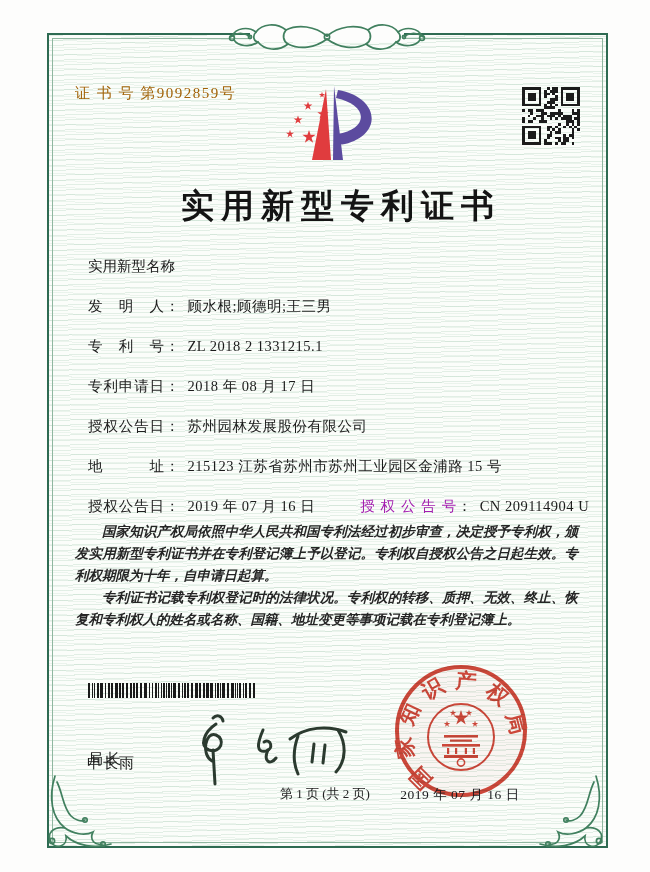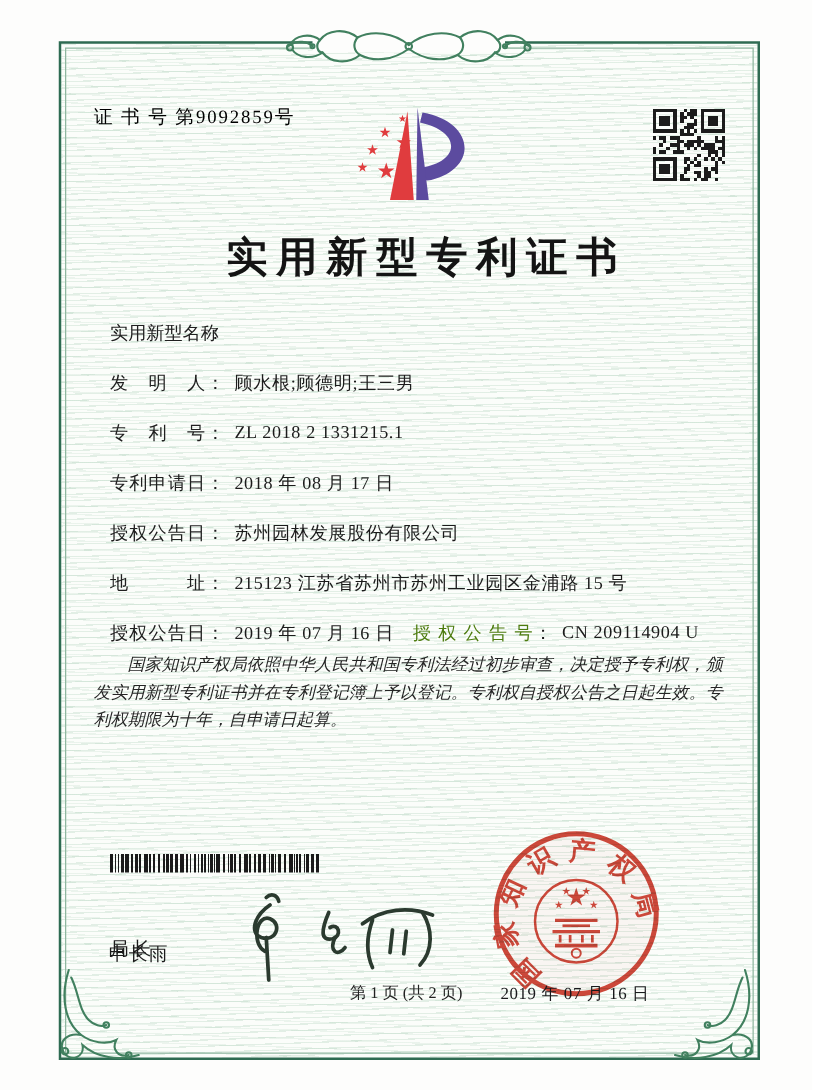--- a/index.html
+++ b/index.html
@@ -17,39 +17,39 @@
     background-color:#fbfdfa;
     background-image:
       repeating-linear-gradient(178deg, rgba(125,180,145,.20) 0 1px, transparent 1px 5px),
       repeating-linear-gradient(2deg, rgba(125,180,145,.13) 0 1px, transparent 1px 7px);
   }
   .frame::before {
     content:""; position:absolute; inset:3px;
     border:1px solid #8fb7a0; pointer-events:none;
   }
   .abs { position:absolute; }
-  .cert-no { left:75px; top:84px; font-size:15px; letter-spacing:1.5px; color:#000000; }
+  .cert-no { left:75px; top:84px; font-size:15px; letter-spacing:1.5px; color:#a16207; }
   .logo { left:281px; top:82px; }
   .qr { left:522px; top:87px; width:58px; height:58px; }
   .title {
     left:0; right:0; top:184px; text-align:center;
     font-size:33px; font-weight:600; letter-spacing:7px; color:#141414;margin-left:32px;
   }
   .fields { left:88px; top:246px; right:55px; font-size:14.5px; }
   .frow { height:40px; display:flex; align-items:center; white-space:nowrap; }
   .flabel { display:inline-block; width:76px; text-align:justify; text-align-last:justify; color:#202020; }
-  .flabel2 { display:inline-block; width:96px; margin-left:15px; text-align:justify; text-align-last:justify; color:#4d7c0f; }
+  .flabel2 { display:inline-block; width:96px; margin-left:45px; text-align:justify; text-align-last:justify; color:#a21caf; }
   .fcolon { margin-left:1px; }
   .fvalue { margin-left:8px; letter-spacing:.5px; }
   .body-text {
     left:75px; top:521px; width:503px;
     font-size:13.5px; line-height:22px; font-style:italic; color:#252525;
     text-align:justify;
   }
-  .body-text p { text-indent:2em; }
+  .body-text p { text-indent:2em;font-weight:bold; }
   .barcode { left:88px; top:683px; }
   .officer-title { left:88px; top:726px; font-size:15px; letter-spacing:3px;margin-top:24px; }
   .officer-name { left:87px; top:754px; font-size:15px; letter-spacing:1px; }
   .signature { left:186px; top:710px; }
   .seal { left:391px; top:661px; mix-blend-mode:multiply; opacity:.93; }
   .sealchar { font-size:21px; fill:#cd3a2c; font-family:"Liberation Serif",serif; font-weight:bold; }
   .seal-date { left:384px; top:786px; width:152px; text-align:center; font-size:13.5px; letter-spacing:.5px; color:#19191c; }
   .footer { left:0; right:0; top:785px; text-align:center; font-size:13px; color:#222; }
   .orn { stroke:#41805f; fill:none; stroke-width:1.7; stroke-linecap:round; }
 </style>
@@ -377,20 +377,21 @@
         <span class="fcolon">：</span>
       <span class="fvalue">2019 年 07 月 16 日</span>
       <span class="flabel2">授权公告号</span>
         <span class="fcolon">：</span>
       <span class="fvalue">CN 209114904 U</span>
     </div>
   </div>
 
   <div class="abs body-text">
     <p>国家知识产权局依照中华人民共和国专利法经过初步审查，决定授予专利权，颁发实用新型专利证书并在专利登记簿上予以登记。专利权自授权公告之日起生效。专利权期限为十年，自申请日起算。</p>
+    <p>专利证书记载专利权登记时的法律状况。专利权的转移、质押、无效、终止、恢复和专利权人的姓名或名称、国籍、地址变更等事项记载在专利登记簿上。</p>
   </div>
 
   <svg id="barcode-svg" class="abs barcode" width="168" height="15" shape-rendering="crispEdges">
       <rect x="0" y="0" width="2" height="15" fill="#1a1a1a"></rect>
       <rect x="4" y="0" width="1" height="15" fill="#1a1a1a"></rect>
       <rect x="6" y="0" width="1" height="15" fill="#1a1a1a"></rect>
       <rect x="9" y="0" width="2" height="15" fill="#1a1a1a"></rect>
       <rect x="12" y="0" width="3" height="15" fill="#1a1a1a"></rect>
       <rect x="17" y="0" width="1" height="15" fill="#1a1a1a"></rect>
       <rect x="20" y="0" width="2" height="15" fill="#1a1a1a"></rect>

